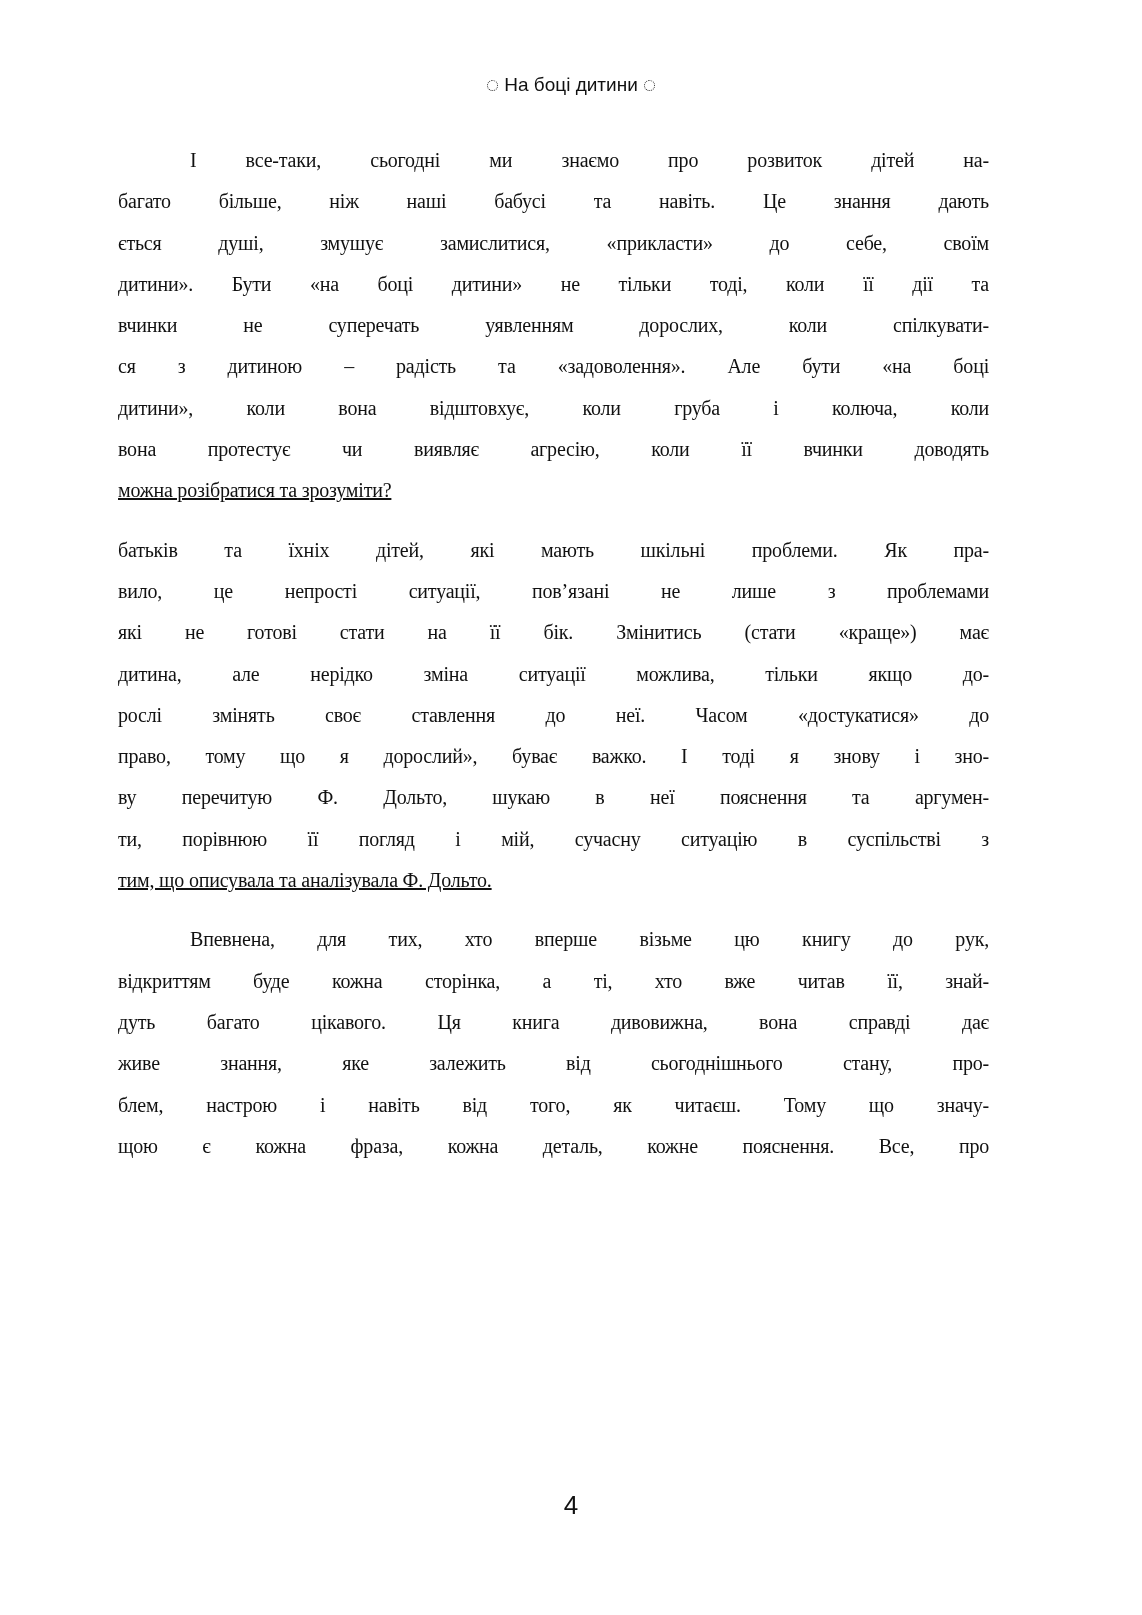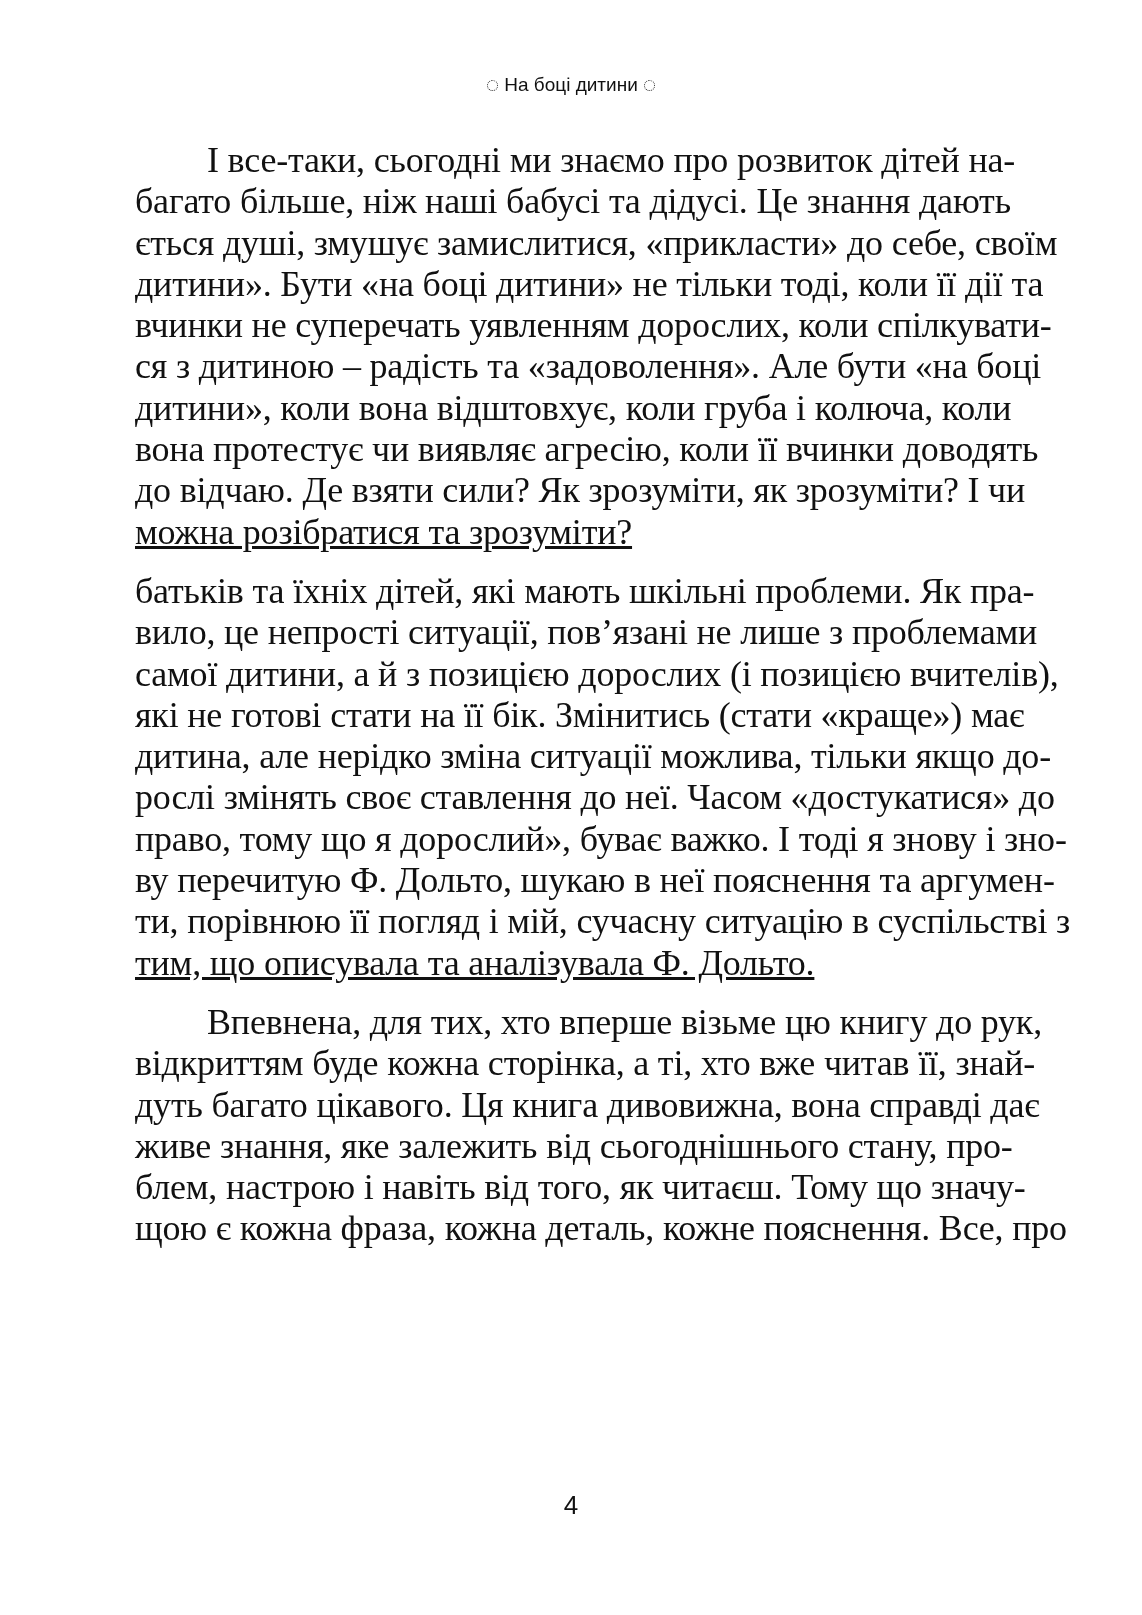--- a/index.html
+++ b/index.html
@@ -11,23 +11,23 @@
       font-family: "Liberation Sans", sans-serif;
       font-size: 19px; color: #111;
       display: flex; justify-content: center; align-items: center; gap: 6px;
     }
     .ornament {
       display: inline-block; width: 11px; height: 11px;
       border: 1.5px dotted #222; border-radius: 50%;
       box-sizing: border-box;
     }
     .body-text {
-      position: absolute; left: 135px; top: 140px; width: 871px;
+      position: absolute; left: 118px; top: 140px; width: 871px;
       font-family: "Liberation Serif", serif;
-      font-size: 36px; color: #111;
+      font-size: 20px; color: #111;
       letter-spacing: -0.2px;
     }
     .para { margin: 0 0 18px 0; }
     .line {
       display: block; height: 41.3px; line-height: 41.3px;
       text-align: justify; text-align-last: justify;
       white-space: nowrap; overflow: visible;
     }
     .line.last { text-align-last: left; text-decoration: underline; }
     .line.first { text-indent: 72px; }
@@ -43,35 +43,33 @@
 
   <div class="running-header">
     <span class="ornament"></span>
     <span>На боці дитини</span>
     <span class="ornament"></span>
   </div>
 
   <div class="body-text">
     <div class="para">
       <span class="line first">І все-таки, сьогодні ми знаємо про розвиток дітей на-</span>
-      <span class="line">багато більше, ніж наші бабусі та дідусі. Це знання дають</span>
+      <span class="line">багато більше, ніж наші бабусі та навіть. Це знання дають</span>
       <span class="line">ється душі, змушує замислитися, «прикласти» до себе, своїм</span>
       <span class="line">дитини». Бути «на боці дитини» не тільки тоді, коли її дії та</span>
       <span class="line">вчинки не суперечать уявленням дорослих, коли спілкувати-</span>
       <span class="line">ся з дитиною – радість та «задоволення». Але бути «на боці</span>
       <span class="line">дитини», коли вона відштовхує, коли груба і колюча, коли</span>
       <span class="line">вона протестує чи виявляє агресію, коли її вчинки доводять</span>
-      <span class="line">до відчаю. Де взяти сили? Як зрозуміти, як зрозуміти? І чи</span>
       <span class="line last">можна розібратися та зрозуміти?</span>
     </div>
 
     <div class="para">
       <span class="line">батьків та їхніх дітей, які мають шкільні проблеми. Як пра-</span>
       <span class="line">вило, це непрості ситуації, пов’язані не лише з проблемами</span>
-      <span class="line">самої дитини, а й з позицією дорослих (і позицією вчителів),</span>
       <span class="line">які не готові стати на її бік. Змінитись (стати «краще») має</span>
       <span class="line">дитина, але нерідко зміна ситуації можлива, тільки якщо до-</span>
       <span class="line">рослі змінять своє ставлення до неї. Часом «достукатися» до</span>
       <span class="line">право, тому що я дорослий», буває важко. І тоді я знову і зно-</span>
       <span class="line">ву перечитую Ф. Дольто, шукаю в неї пояснення та аргумен-</span>
       <span class="line">ти, порівнюю її погляд і мій, сучасну ситуацію в суспільстві з</span>
       <span class="line last">тим, що описувала та аналізувала Ф. Дольто.</span>
     </div>
 
     <div class="para">

